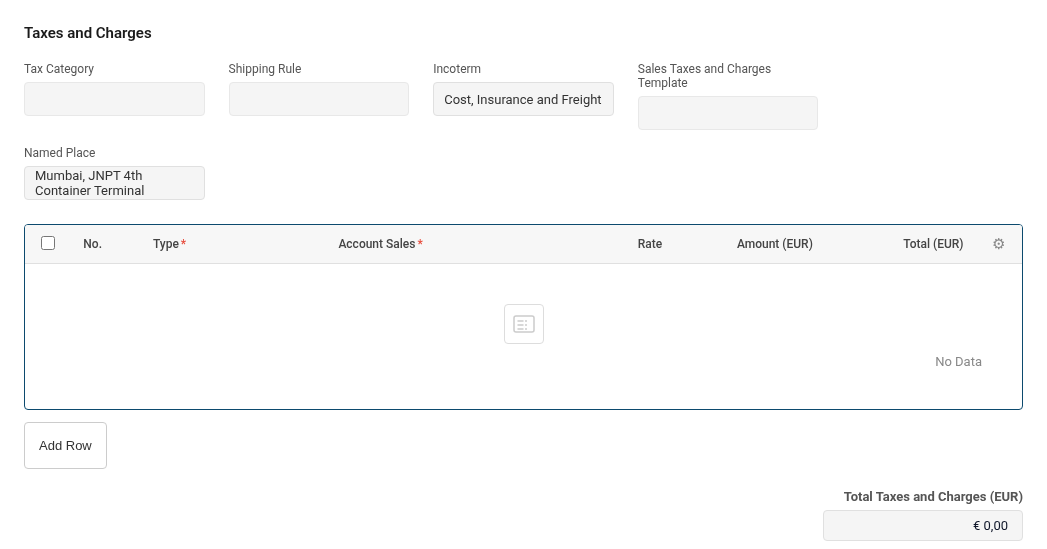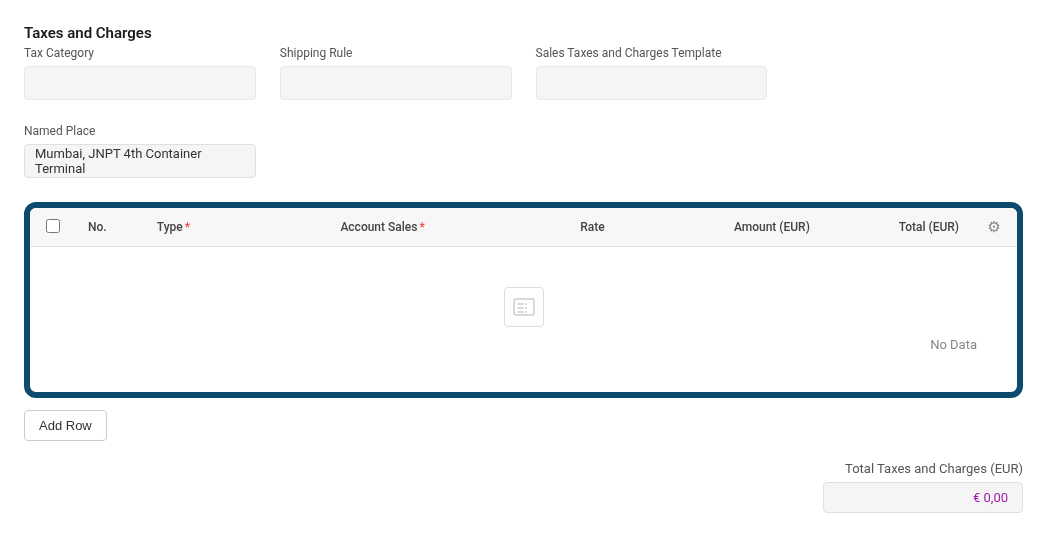--- a/index.html
+++ b/index.html
@@ -7,26 +7,26 @@
       font-family: -apple-system, BlinkMacSystemFont, 'Segoe UI', Roboto, sans-serif;
       font-size: 13px;
       color: #333;
       background: #fff;
       padding: 24px;
     }
     .section-title {
       font-size: 15px;
       font-weight: 600;
       color: #1a1a1a;
-      margin-bottom: 4px;
+      margin-bottom: 20px;
     }
     .form-grid {
       display: grid;
-      grid-template-columns: 1fr 1fr 1fr 1fr;
-      gap: 24px 24px;
+      grid-template-columns: 1fr 1fr 1fr 1fr 1fr;
+      gap: 16px 24px;
       margin-bottom: 24px;
     }
     .form-group {
       display: flex;
       flex-direction: column;
       gap: 6px;
     }
     label {
       font-size: 12px;
       color: #555;
@@ -54,22 +54,22 @@
       display: flex;
       align-items: center;
     }
     .section-subtitle {
       font-size: 13px;
       font-weight: 500;
       color: #333;
       margin-bottom: 12px;
     }
     .table-wrapper {
-      border: 6px solid #0c4a6e;
-      border-radius: 12px;
+      border: 1px solid #0c4a6e;
+      border-radius: 4px;
       overflow: hidden;
       margin-bottom: 12px;
     }
     table {
       width: 100%;
       border-collapse: collapse;
     }
     thead tr {
       background: #f7f7f7;
       border-bottom: 1px solid #e0e0e0;
@@ -111,43 +111,44 @@
       background: #fff;
     }
     .no-data-text {
       font-size: 13px;
       color: #888;
     }
     .add-row-btn {
       background: #fff;
       border: 1px solid #ccc;
       border-radius: 4px;
-      padding: 7px 14px;
+      padding: 15px 14px;
       font-size: 13px;
       cursor: pointer;
       color: #333;
     }
     .total-section {
       display: flex;
       flex-direction: column;
       align-items: flex-end;
       margin-top: 20px;
     }
     .total-label {
       font-size: 13px;
       color: #555;
       margin-bottom: 6px;
+      font-weight: bold;
     }
     .total-value {
       background: #f5f5f5;
       border: 1px solid #e0e0e0;
       border-radius: 4px;
       padding: 7px 14px;
       font-size: 13px;
-      color: #a21caf;
+      color: #0f172a;
       min-width: 200px;
       text-align: right;
     }
     .checkbox-input {
       width: 14px;
       height: 14px;
       cursor: pointer;
     }
     .empty-input {
       background: #f5f5f5;
@@ -166,20 +167,24 @@
     <div class="form-group">
       <label>Tax Category</label>
       <input class="form-control empty-input" type="text" value="" placeholder="" style="">
     </div>
 
     <div class="form-group">
       <label>Shipping Rule</label>
       <input class="form-control empty-input" type="text" value="" style="">
     </div>
 
+    <div class="form-group">
+      <label>Incoterm</label>
+      <div class="form-control-text">Cost, Insurance and Freight</div>
+    </div>
 
     <div class="form-group">
       <label>Sales Taxes and Charges Template</label>
       <input class="form-control empty-input" type="text" value="" style="">
     </div>
 
     <div class="form-group">
     </div>
 
     <div class="form-group">
@@ -199,21 +204,21 @@
             </th>
             <th class="no-col">
               <span>No.</span>
             </th>
             <th class="type-col">
               <span>Type</span><span class="required">*</span>
             </th>
             <th class="account-col">
               <span>Account Sales</span><span class="required">*</span>
             </th>
-            <th class="rate-col" style="text-align:center;">
+            <th class="rate-col" style="text-align:right;">
               <span>Rate</span>
             </th>
             <th class="amount-col" style="text-align:right;">
               <span>Amount (EUR)</span>
             </th>
             <th class="total-col" style="text-align:right;">
               <span>Total (EUR)</span>
             </th>
             <th class="settings-col">
               <span style="cursor:pointer;color:#888;font-size:15px;">⚙</span>

